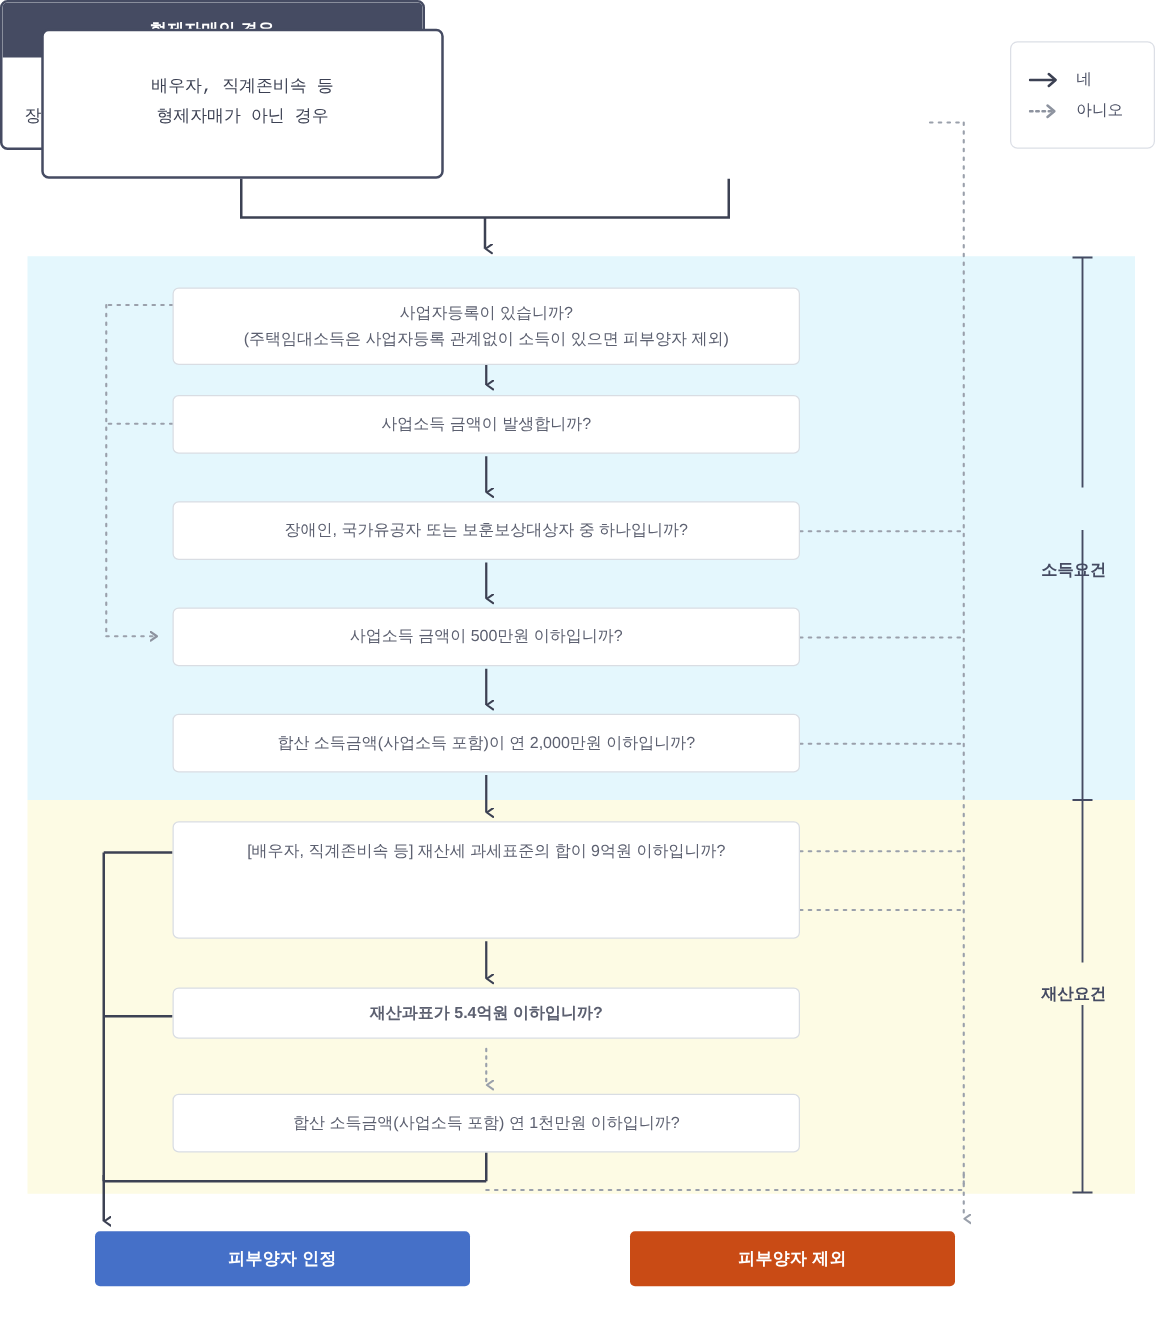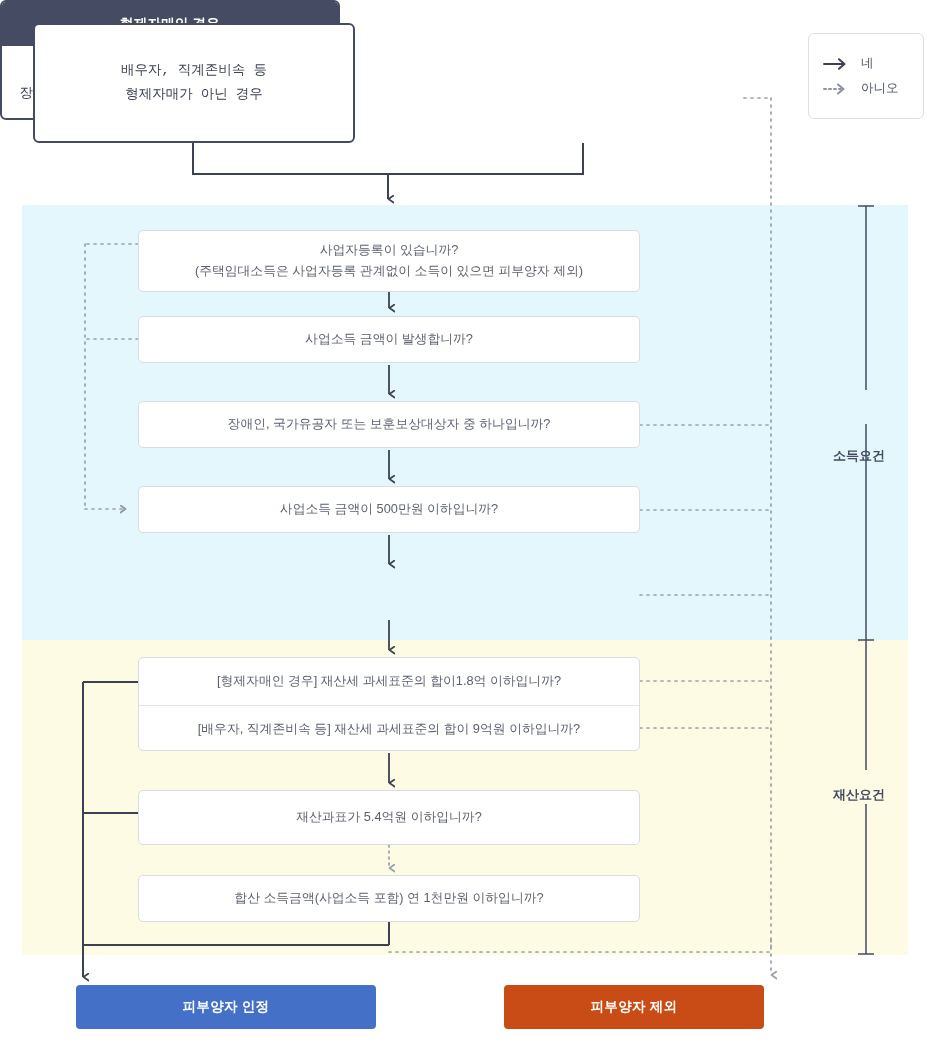--- a/index.html
+++ b/index.html
@@ -76,21 +76,21 @@
   #q4 { top:486px; height:47px; }
   #q5 { top:571px; height:47px; }
 
   #q6 { top:657px; height:94px; padding:0; display:block; }
   #q6 .r {
     height:47px; display:flex; align-items:center; justify-content:center;
     font-size:12.8px; color:#5c6070; text-align:center;
   }
   #q6 .r + .r { border-top:1px solid #e2e4e8; }
 
-  #q7 { top:790px; height:55px; }
+  #q7 { top:790px; height:41px;font-weight:bold; }
   #q8 { top:875px; height:47px; }
 
   
   .result {
     position:absolute; height:44px; border-radius:4px;
     display:flex; align-items:center; justify-content:center;
     color:#ffffff; font-size:13.5px; font-weight:bold; letter-spacing:.3px;
   }
   #btn-accept { left:76px;  top:985px; width:300px; background:#4570c8; }
   #btn-exclude{ left:504px; top:985px; width:260px; background:#c94b15; }
@@ -228,23 +228,25 @@
   </div>
 
   <div class="qbox" id="q2">
     <span>사업소득 금액이 발생합니까?</span>
   </div>
 
   <div class="qbox" id="q4">
     <span>사업소득 금액이 500만원 이하입니까?</span>
   </div>
 
+  <div class="qbox" id="q5">
+    <span>합산 소득금액(사업소득 포함)이 연  2,000만원 이하입니까?</span>
+  </div>
 
   <div class="qbox" id="q6">
-    <div class="r">[형제자매인 경우] 재산세 과세표준의 합이1.8억 이하입니까?</div>
     <div class="r">[배우자, 직계존비속 등] 재산세 과세표준의 합이 9억원 이하입니까?</div>
   </div>
 
   <div class="qbox" id="q7">
     <span>재산과표가 5.4억원 이하입니까?</span>
   </div>
 
   <div class="qbox" id="q8">
     <span>합산 소득금액(사업소득 포함) 연 1천만원 이하입니까?</span>
   </div>

